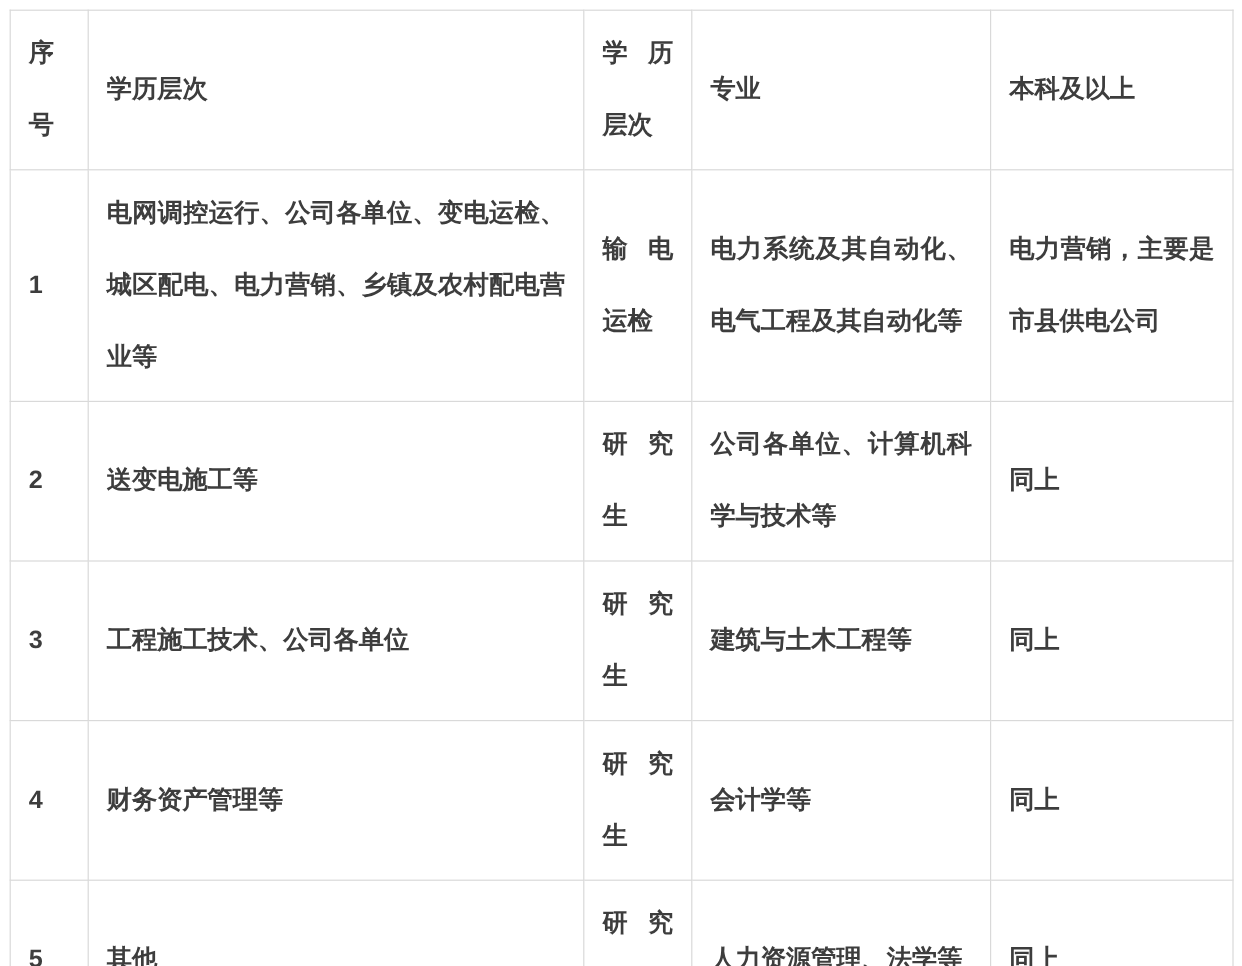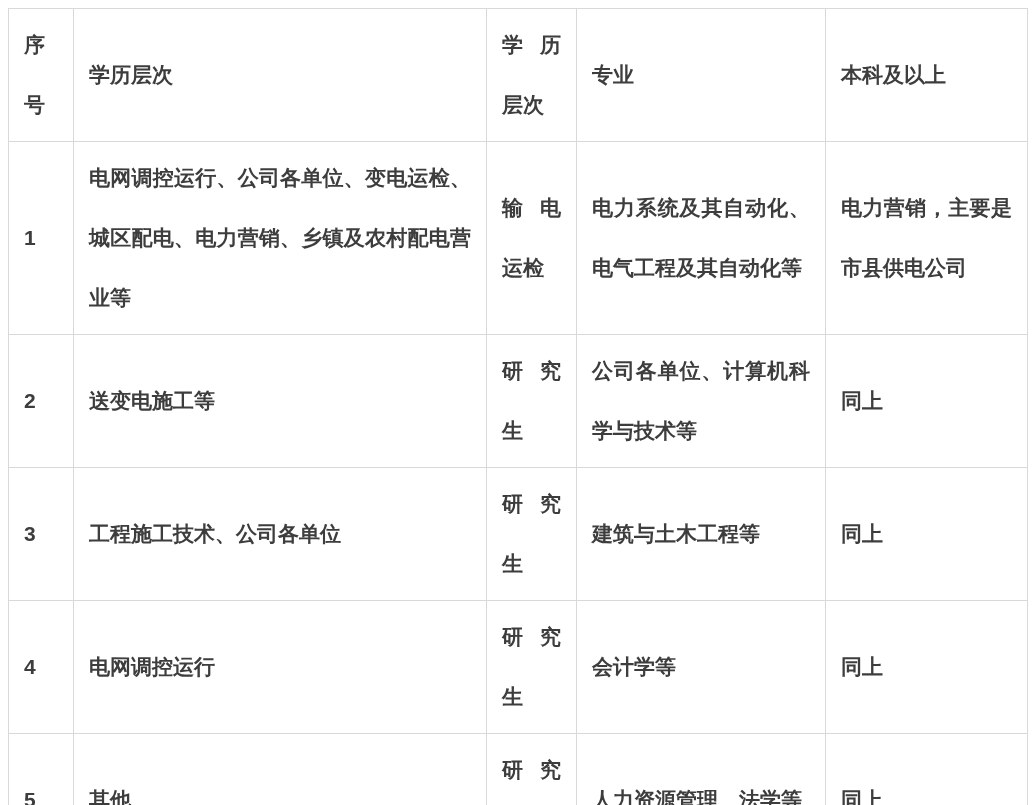--- a/index.html
+++ b/index.html
@@ -92,21 +92,21 @@
       <tr class="r-3">
         <td>3</td>
         <td>工程施工技术、公司各单位</td>
         <td>研究生</td>
         <td>建筑与土木工程等</td>
         <td>同上</td>
       </tr>
 
       <tr class="r-4">
         <td>4</td>
-        <td>电网调控运行</td>
+        <td>财务资产管理等</td>
         <td>研究生</td>
         <td>会计学等</td>
         <td>同上</td>
       </tr>
 
       <tr class="r-5">
         <td>5</td>
         <td>其他</td>
         <td>研究生</td>
         <td>人力资源管理、法学等</td>

